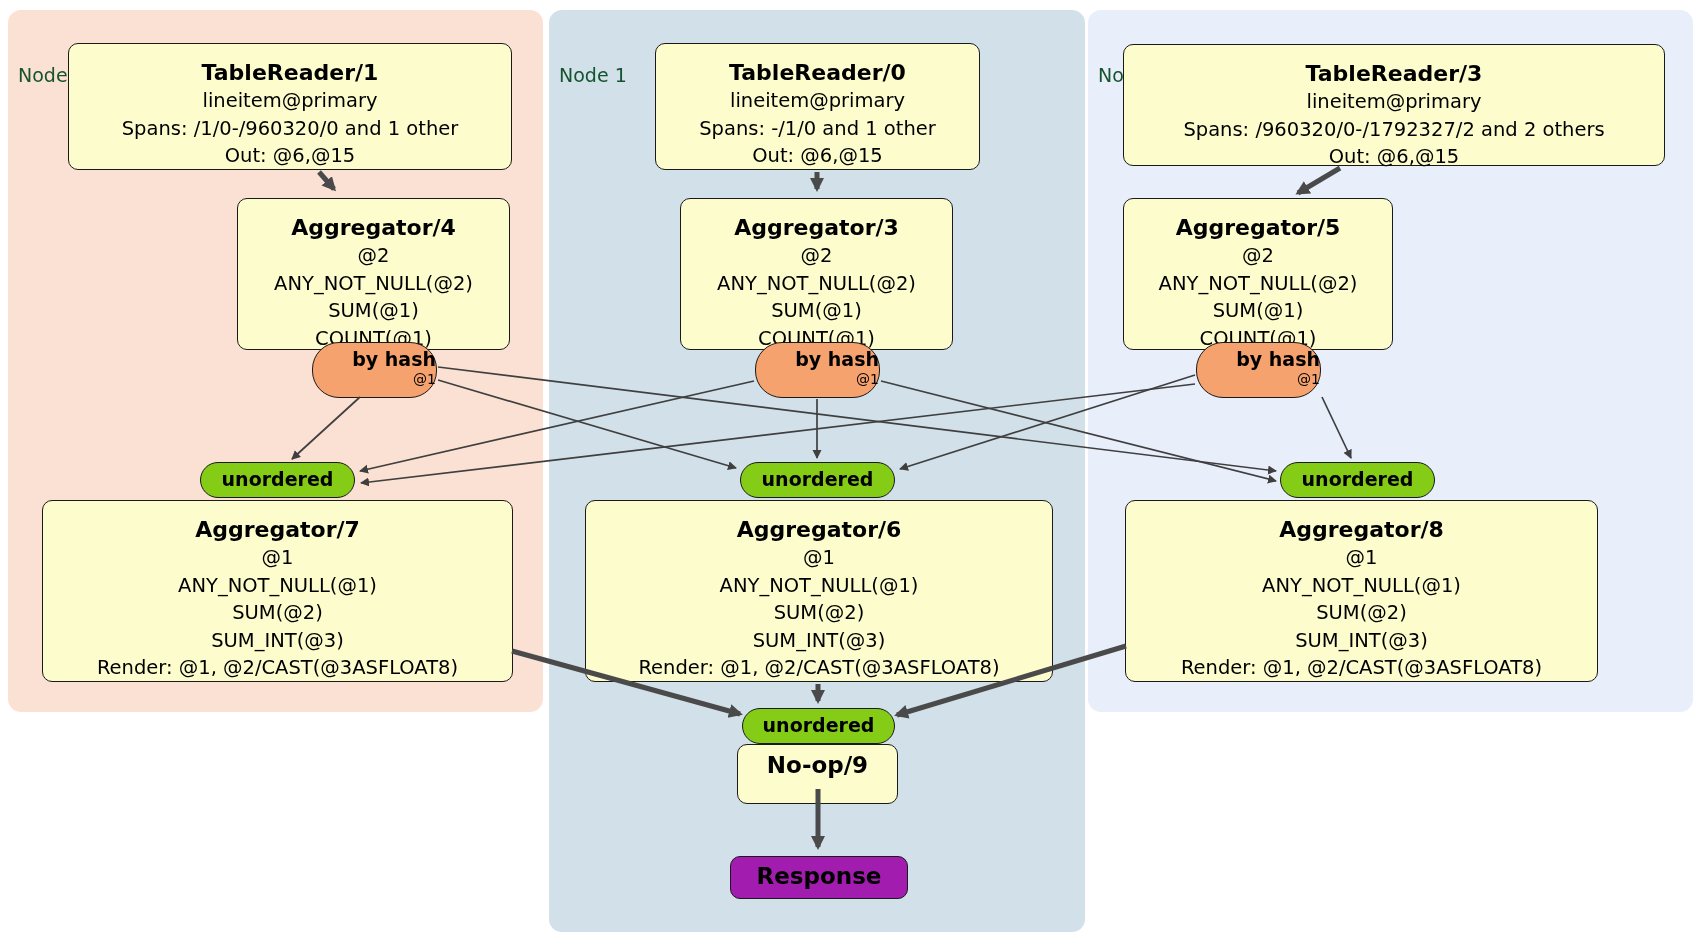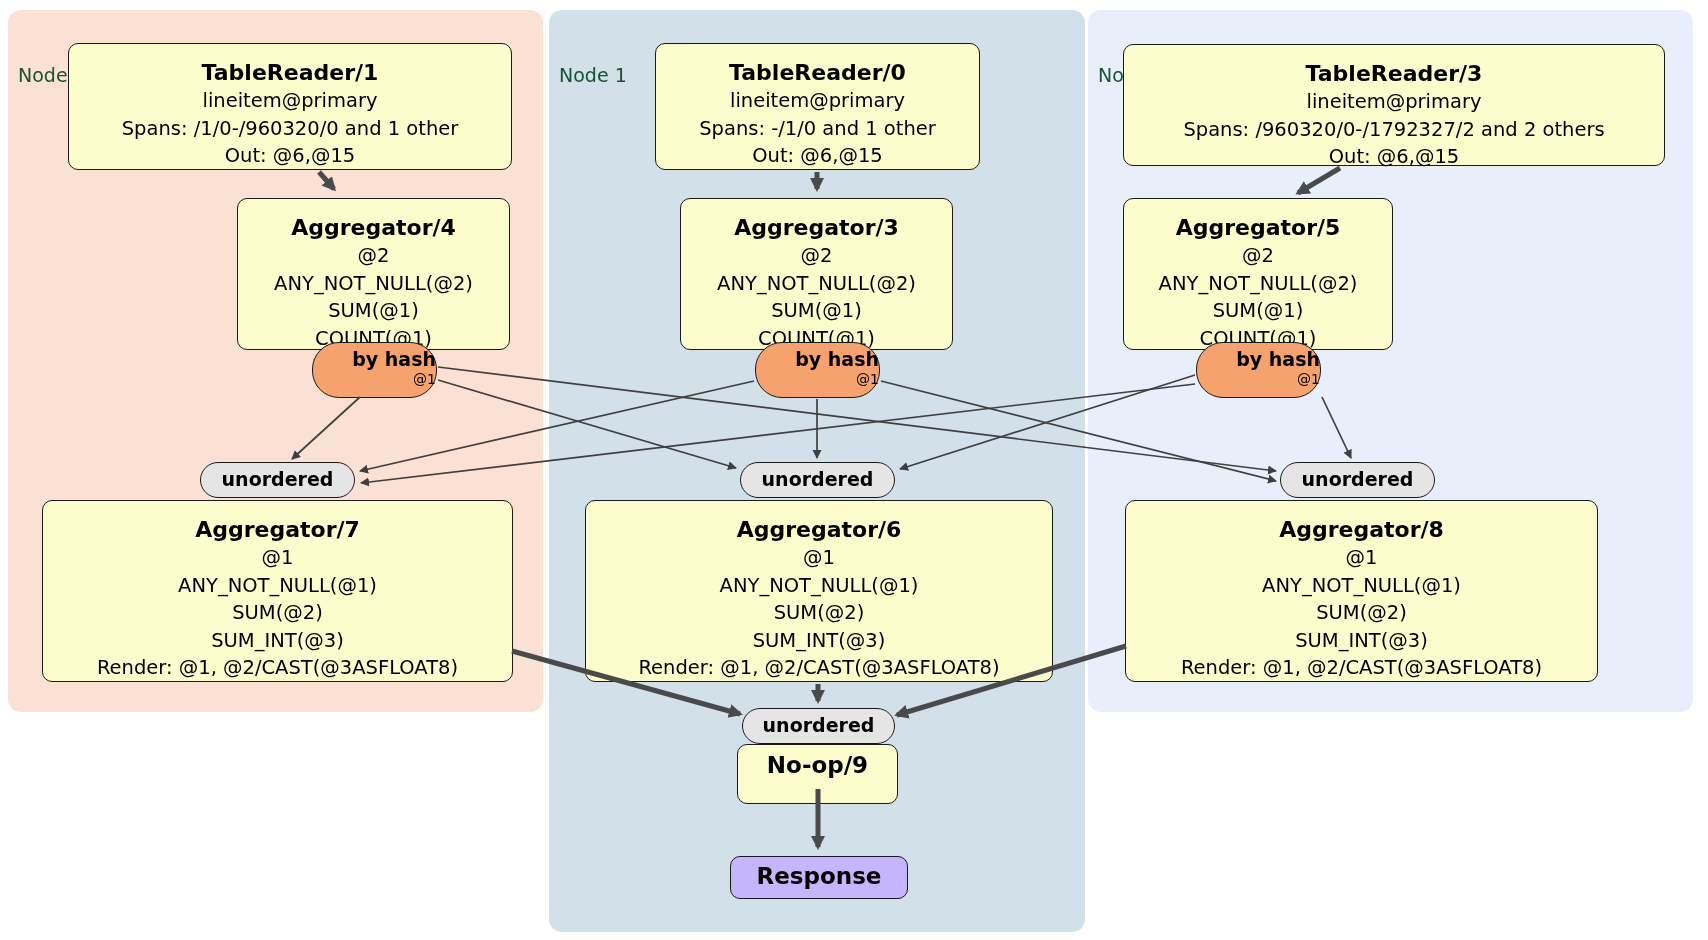--- a/index.html
+++ b/index.html
@@ -16,28 +16,28 @@
   .procbox{position:absolute;background:#fcfccd;border:1.6px solid #1a1a1a;border-radius:10px;
            box-sizing:border-box;text-align:center;padding-top:7px;z-index:2;}
   .bt{font-weight:bold;font-size:22px;line-height:28px;margin-top:8px;}
   .bl{font-size:19.5px;line-height:27.5px;}
 
   .hashoval{position:absolute;width:125px;height:56px;background:#f6a26e;border:1.8px solid #1a1a1a;
             border-radius:27px;box-sizing:border-box;text-align:right;padding-top:5px;z-index:3;}
   .ht{font-weight:bold;font-size:19px;line-height:23px;}
   .hs{font-size:14px;line-height:17px;}
 
-  .streamoval{position:absolute;height:36px;background:#e5e5e5;border:1.8px solid #1a1a1a;
+  .streamoval{position:absolute;height:36px;background:#84cc16;border:1.8px solid #1a1a1a;
               border-radius:18px;box-sizing:border-box;text-align:center;font-weight:bold;
               font-size:19px;line-height:32px;z-index:3;}
 
   .noopbox{position:absolute;left:737px;top:744px;width:161px;height:60px;background:#fcfccd;
            border:1.8px solid #1a1a1a;border-radius:10px;box-sizing:border-box;text-align:center;
            font-weight:bold;font-size:23px;line-height:40px;z-index:2;}
-  .respbox{position:absolute;left:730px;top:856px;width:178px;height:43px;background:#c4b5fd;
+  .respbox{position:absolute;left:730px;top:856px;width:178px;height:43px;background:#a21caf;
            border:1.8px solid #1a1a1a;border-radius:10px;box-sizing:border-box;text-align:center;
            font-weight:bold;font-size:23px;line-height:39px;z-index:2;}
 
   #edges{position:absolute;left:0;top:0;width:1708px;height:940px;z-index:5;pointer-events:none;}
   .thin{stroke:#3f3f3f;stroke-width:1.7;fill:none;}
   .thick{stroke:#4a4a4a;stroke-width:5;fill:none;}
 </style>
 </head>
 <body>
 

